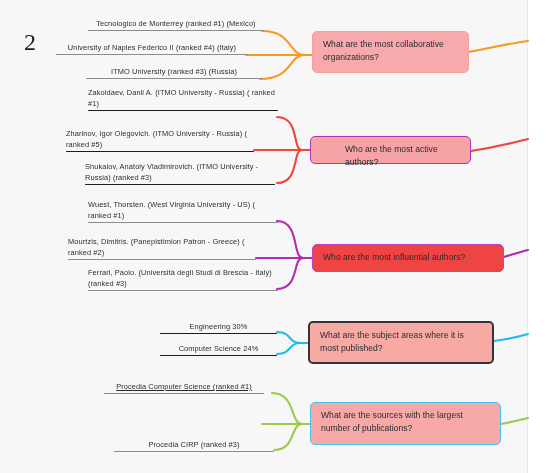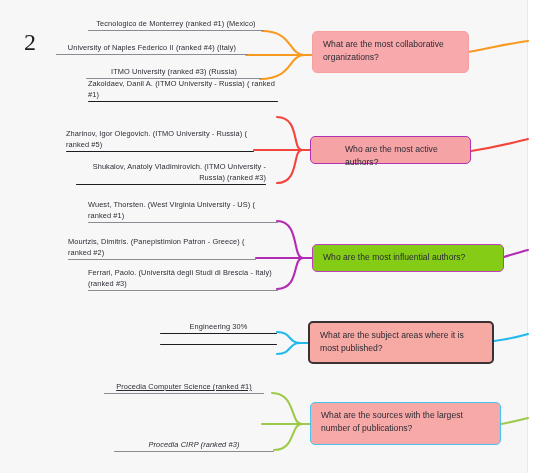--- a/index.html
+++ b/index.html
@@ -56,21 +56,21 @@
     font-size:8.6px;
     line-height:13px;
     color:#2b2b33;
     background:#f7aaa8;
     border-radius:5px;
   }
   .qbox .qtext{display:block;}
 
   .q-orange{border:1.2px solid #f6a0a0;background:#f8a9ab;}
   .q-purple{border:1.6px solid #b233b2;background:#f6a3a6;}
-  .q-magenta{border:1.6px solid #bf3fbf;background:#84cc16;}
+  .q-magenta{border:1.6px solid #bf3fbf;background:#ef4444;}
   .q-dark{border:2px solid #3a3134;background:#f7a9a4;}
   .q-cyan{border:1.6px solid #46c3ef;background:#f7a9a8;}
 </style>
 </head>
 <body>
 
 <div id="page">
   <div class="sheet"></div>
 
   <div class="page-number">2</div>
@@ -126,29 +126,29 @@
     <span class="rule" style="background:#8b8b93;"></span>
   </div>
   <div class="leaf ralign thin" style="left:86px;top:66px;width:176px;">
     <span class="ltext">ITMO University (ranked #3) (Russia)</span>
     <span class="rule" style="background:#8b8b93;"></span>
   </div>
   <div class="qbox q-orange" style="left:312px;top:31px;width:157px;height:42px;">
     <span class="qtext">What are the most collaborative organizations?</span>
   </div>
 
-  <div class="leaf" style="left:88px;top:78px;width:190px;">
+  <div class="leaf" style="left:88px;top:87px;width:190px;">
     <span class="ltext">Zakoldaev, Danil A. (ITMO University - Russia) ( ranked #1)</span>
     <span class="rule" style="background:#1c1c22;"></span>
   </div>
   <div class="leaf" style="left:66px;top:128px;width:188px;">
     <span class="ltext">Zharinov, Igor Olegovich. (ITMO University - Russia) ( ranked #5)</span>
     <span class="rule" style="background:#1c1c22;"></span>
   </div>
-  <div class="leaf" style="left:76px;top:161px;width:190px;text-align:right;">
+  <div class="leaf" style="left:85px;top:161px;width:190px;">
     <span class="ltext">Shukalov, Anatoly Vladimirovich. (ITMO University - Russia) (ranked #3)</span>
     <span class="rule" style="background:#1c1c22;"></span>
   </div>
   <div class="qbox q-purple" style="left:310px;top:136px;width:161px;height:28px;padding-left:34px;">
     <span class="qtext">Who are the most active authors?</span>
   </div>
 
   <div class="leaf" style="left:88px;top:199px;width:190px;">
     <span class="ltext">Wuest, Thorsten. (West Virginia University - US) ( ranked #1)</span>
     <span class="rule" style="background:#8b8b93;"></span>
@@ -163,30 +163,31 @@
   </div>
   <div class="qbox q-magenta" style="left:312px;top:244px;width:192px;height:28px;">
     <span class="qtext">Who are the most influential authors?</span>
   </div>
 
   <div class="leaf ralign" style="left:160px;top:321px;width:117px;">
     <span class="ltext">Engineering 30%</span>
     <span class="rule" style="background:#1c1c22;"></span>
   </div>
   <div class="leaf ralign" style="left:160px;top:343px;width:117px;">
+    <span class="ltext">Computer Science 24%</span>
     <span class="rule" style="background:#1c1c22;"></span>
   </div>
   <div class="qbox q-dark" style="left:308px;top:321px;width:186px;height:43px;">
     <span class="qtext">What are the subject areas where it is most published?</span>
   </div>
 
   <div class="leaf ralign thin" style="left:104px;top:381px;width:160px;text-decoration:underline;">
     <span class="ltext">Procedia Computer Science (ranked #1)</span>
     <span class="rule" style="background:#8b8b93;"></span>
   </div>
-  <div class="leaf ralign thin" style="left:114px;top:439px;width:160px;font-style:italic;">
+  <div class="leaf ralign thin" style="left:114px;top:439px;width:160px;">
     <span class="ltext">Procedia CIRP (ranked #3)</span>
     <span class="rule" style="background:#8b8b93;"></span>
   </div>
   <div class="qbox q-cyan" style="left:310px;top:402px;width:191px;height:43px;">
     <span class="qtext">What are the sources with the largest number of publications?</span>
   </div>
 </div>
 
 </body></html>

